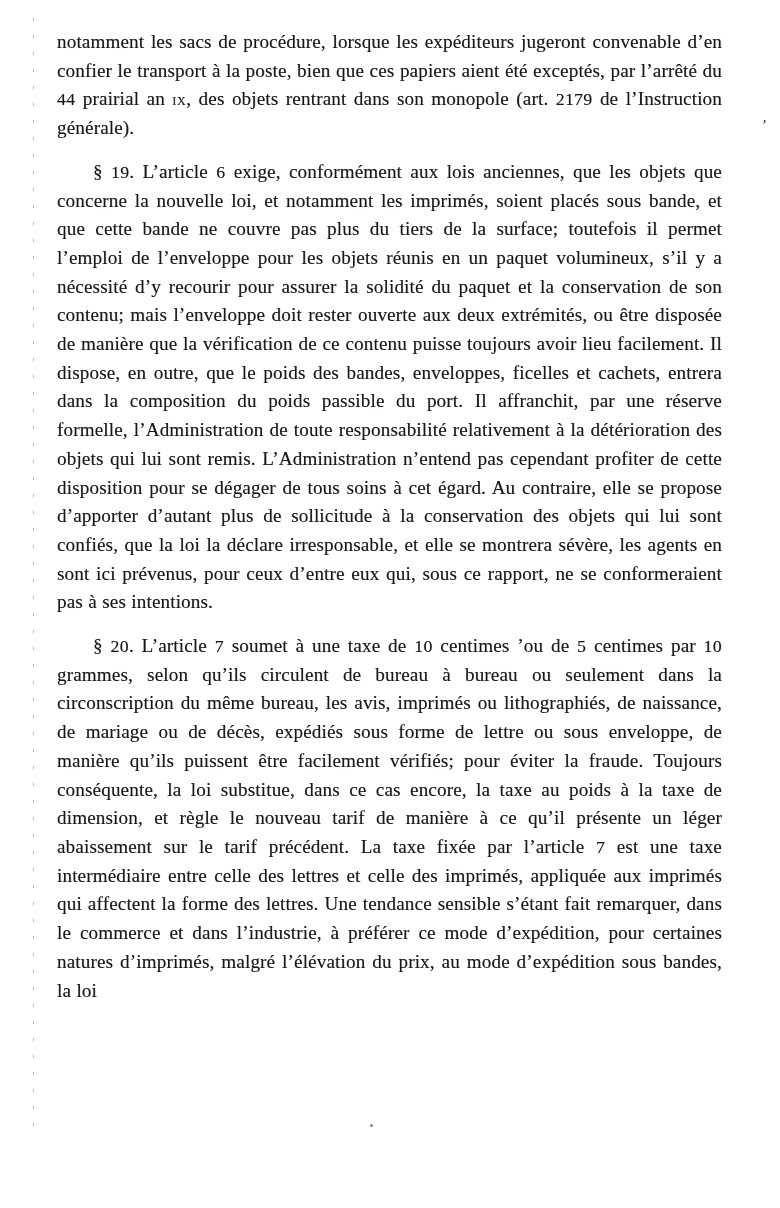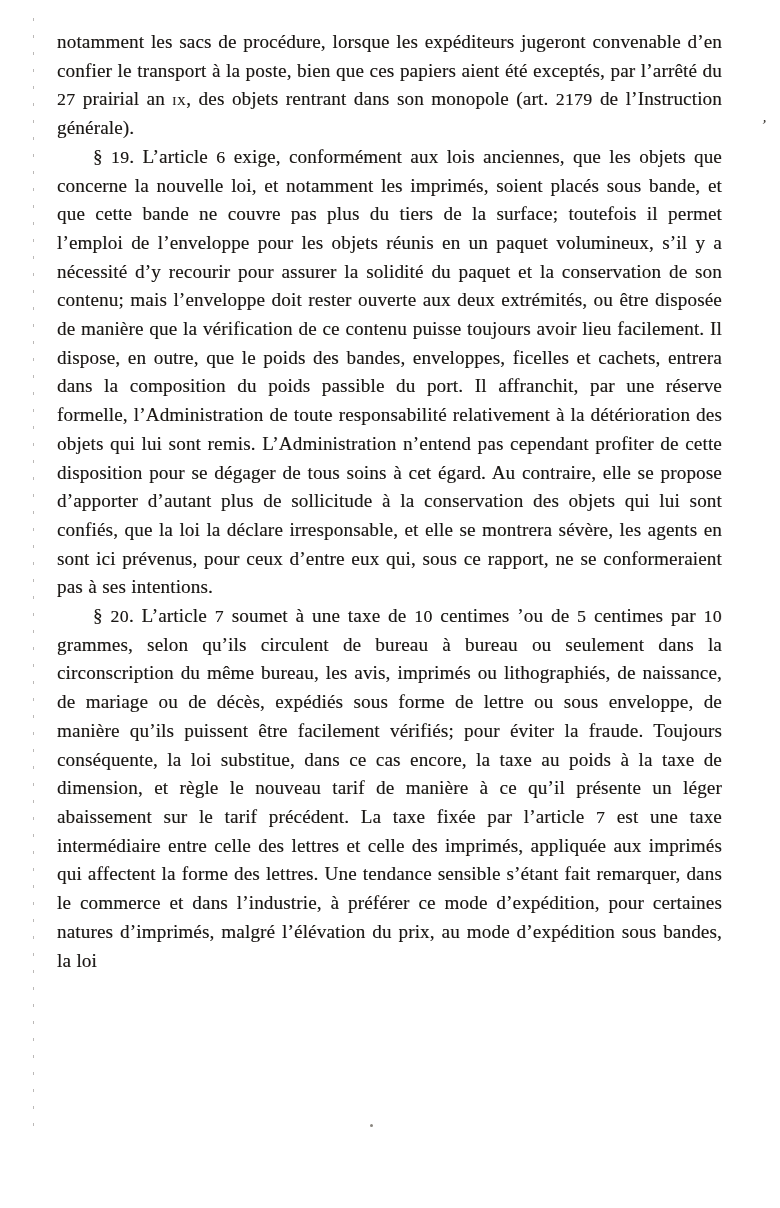--- a/index.html
+++ b/index.html
@@ -72,20 +72,21 @@
     font-size: 19.1px;
     line-height: 28.7px;
     text-align: justify;
     text-align-last: left;
     letter-spacing: 0.15px;
     word-spacing: 0.4px;
     
     text-shadow: 0.35px 0 0 rgba(26,23,20,0.30), -0.2px 0.2px 0 rgba(26,23,20,0.14);
   }
   p.para + p.para {
+    margin-top: 15px;
   }
   p.indent {
     text-indent: 36px;
   }
 
   .smallcaps {
     font-variant: small-caps;
     font-size: 0.92em;
     letter-spacing: 0.6px;
   }
@@ -98,21 +99,21 @@
 <body>
 
 <div class="page">
 
   <div class="gutter-line"></div>
   <div class="edge-mark">’</div>
   <div class="edge-mark-2"></div>
 
   <div class="textblock">
 
-    <p class="para">notamment les sacs de procédure, lorsque les expéditeurs jugeront convenable d’en confier le transport à la poste, bien que ces papiers aient été exceptés, par l’arrêté du <span class="oldnum">27</span> prairial an <span class="smallcaps">ix</span>, des objets rentrant dans son monopole (art. <span class="oldnum">2179</span> de l’Instruction générale).</p>
+    <p class="para">notamment les sacs de procédure, lorsque les expéditeurs jugeront convenable d’en confier le transport à la poste, bien que ces papiers aient été exceptés, par l’arrêté du <span class="oldnum">44</span> prairial an <span class="smallcaps">ix</span>, des objets rentrant dans son monopole (art. <span class="oldnum">2179</span> de l’Instruction générale).</p>
 
     <p class="para indent">§ <span class="oldnum">19</span>. L’article <span class="oldnum">6</span> exige, conformément aux lois anciennes, que les objets que concerne la nouvelle loi, et notamment les imprimés, soient placés sous bande, et que cette bande ne couvre pas plus du tiers de la surface; toutefois il permet l’emploi de l’enveloppe pour les objets réunis en un paquet volumineux, s’il y a nécessité d’y recourir pour assurer la solidité du paquet et la conservation de son contenu; mais l’enveloppe doit rester ouverte aux deux extrémités, ou être disposée de manière que la vérification de ce contenu puisse toujours avoir lieu facilement. Il dispose, en outre, que le poids des bandes, enveloppes, ficelles et cachets, entrera dans la composition du poids passible du port. Il affranchit, par une réserve formelle, l’Administration de toute responsabilité relativement à la détérioration des objets qui lui sont remis. L’Administration n’entend pas cependant profiter de cette disposition pour se dégager de tous soins à cet égard. Au contraire, elle se propose d’apporter d’autant plus de sollicitude à la conservation des objets qui lui sont confiés, que la loi la déclare irresponsable, et elle se montrera sévère, les agents en sont ici prévenus, pour ceux d’entre eux qui, sous ce rapport, ne se conformeraient pas à ses intentions.</p>
 
     <p class="para indent">§ <span class="oldnum">20</span>. L’article <span class="oldnum">7</span> soumet à une taxe de <span class="oldnum">10</span> centimes ’ou de <span class="oldnum">5</span> centimes par <span class="oldnum">10</span> grammes, selon qu’ils circulent de bureau à bureau ou seulement dans la circonscription du même bureau, les avis, imprimés ou lithographiés, de naissance, de mariage ou de décès, expédiés sous forme de lettre ou sous enveloppe, de manière qu’ils puissent être facilement vérifiés; pour éviter la fraude. Toujours conséquente, la loi substitue, dans ce cas encore, la taxe au poids à la taxe de dimension, et règle le nouveau tarif de manière à ce qu’il présente un léger abaissement sur le tarif précédent. La taxe fixée par l’article <span class="oldnum">7</span> est une taxe intermédiaire entre celle des lettres et celle des imprimés, appliquée aux imprimés qui affectent la forme des lettres. Une tendance sensible s’étant fait remarquer, dans le commerce et dans l’industrie, à préférer ce mode d’expédition, pour certaines natures d’imprimés, malgré l’élévation du prix, au mode d’expédition sous bandes, la loi</p>
 
   </div>
 
 </div>
 
 </body></html>

